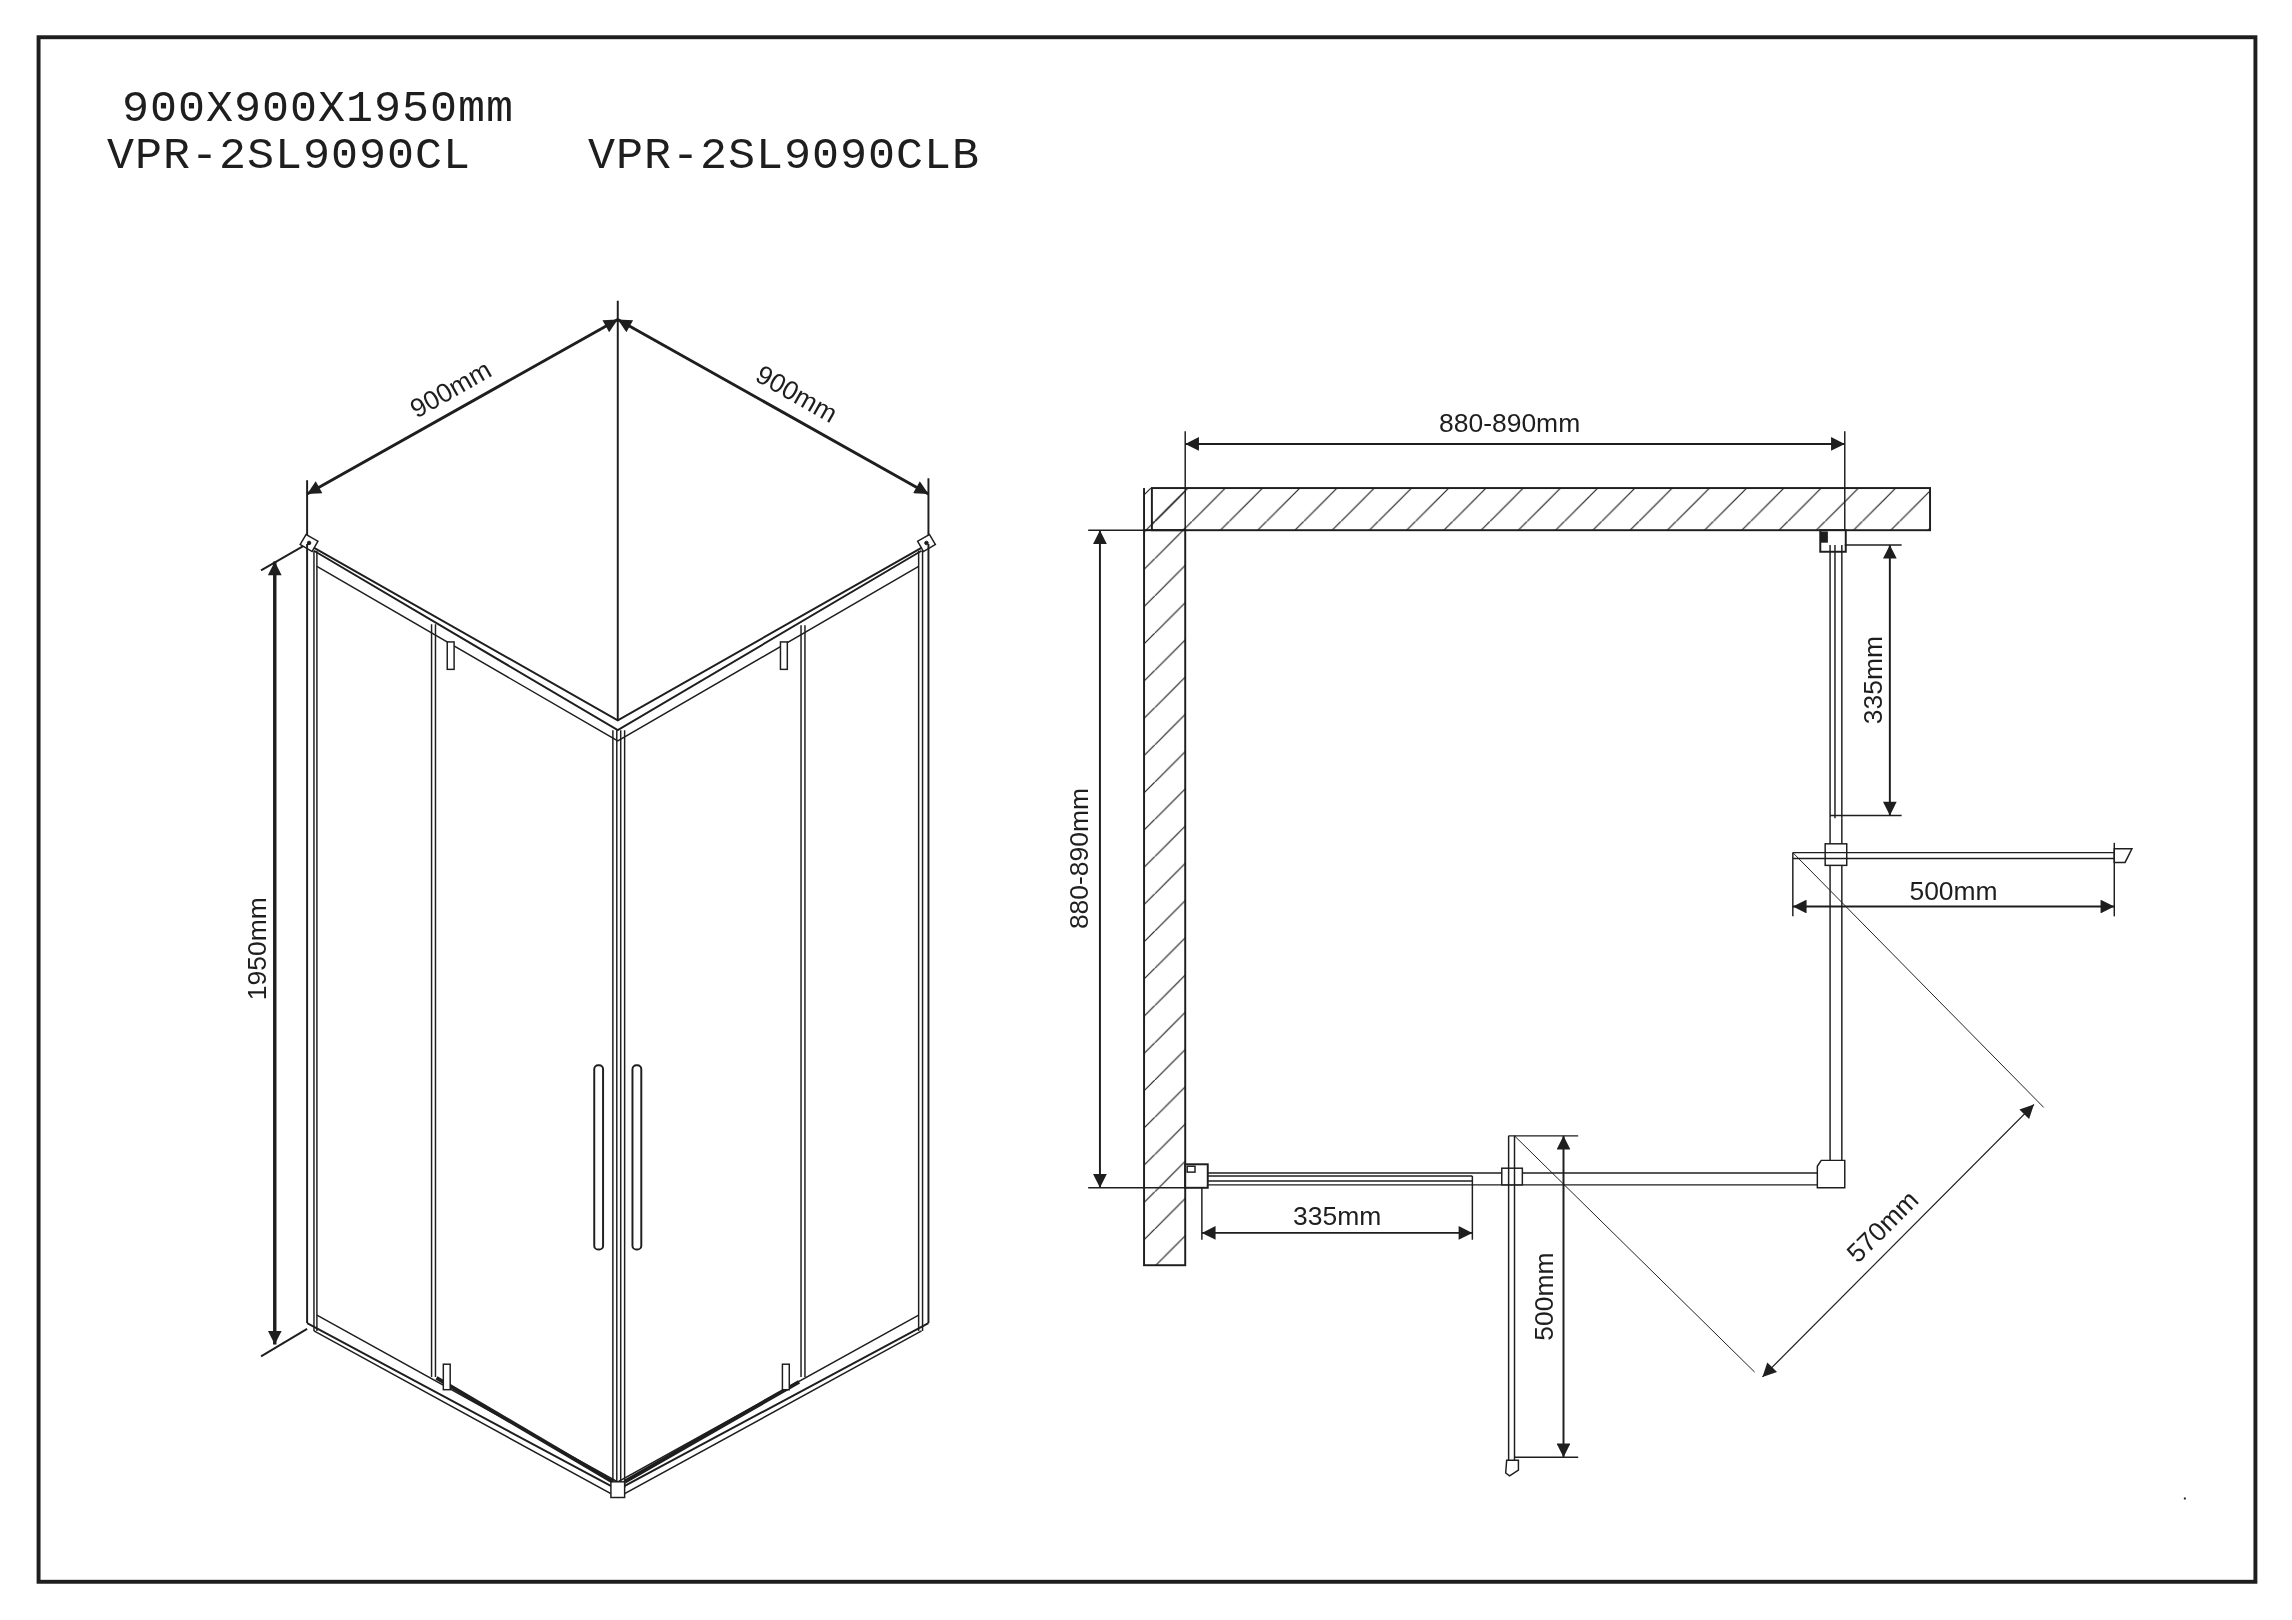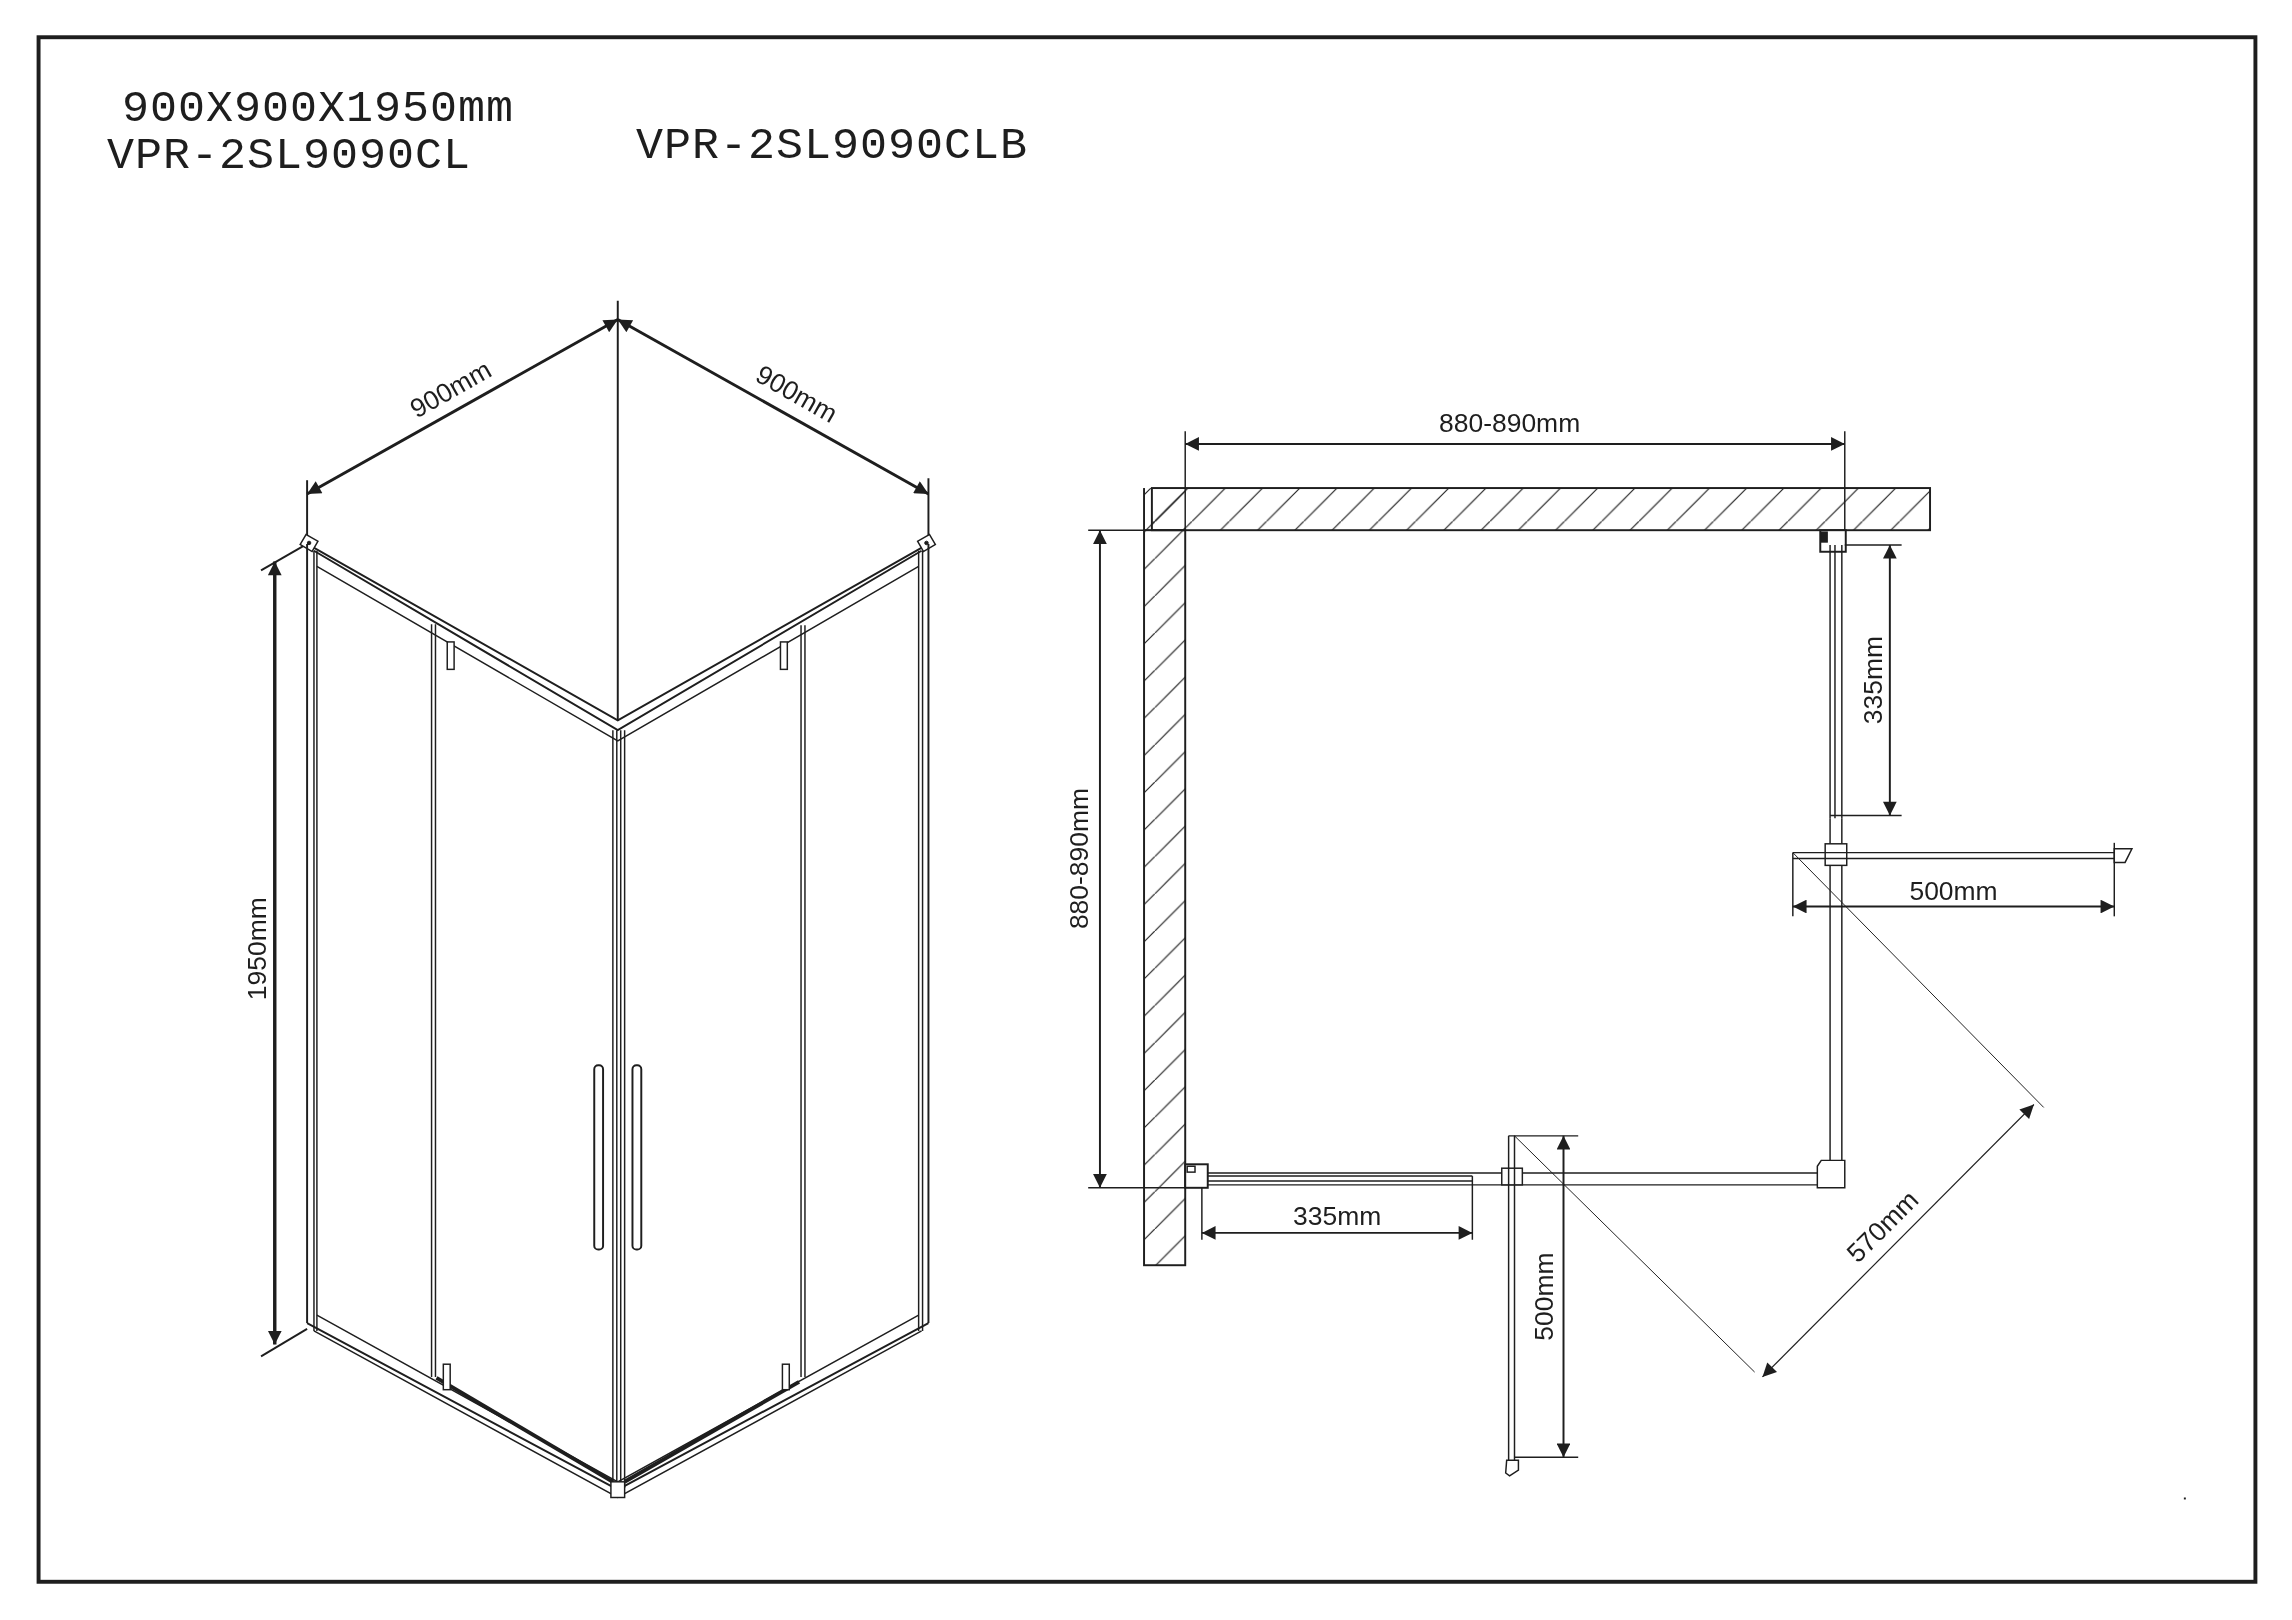--- a/index.html
+++ b/index.html
@@ -9,21 +9,21 @@
   .title { position: absolute; color: #1e1e1e; font-family: Liberation Mono, monospace; font-size: 45px; letter-spacing: 1px; line-height: 1; white-space: nowrap; }
   .dim { font-family: "Liberation Sans", sans-serif; font-size: 27px; fill: #1e1e1e; }
 </style>
 </head>
 <body>
 
 <div class="sheet">
 
   <div class="title" style="left:122px; top:87px;">900X900X1950mm</div>
   <div class="title" style="left:107px; top:134px;">VPR-2SL9090CL</div>
-  <div class="title" style="left:588px; top:124px;margin-left:48px;">VPR-2SL9090CLB</div>
+  <div class="title" style="left:588px; top:134px;">VPR-2SL9090CLB</div>
 
   <svg width="2293" height="1620" viewBox="0 0 2339 1653">
     <defs>
       <marker id="arr" viewBox="0 0 10 10" refX="10" refY="5" markerWidth="16" markerHeight="14" markerUnits="userSpaceOnUse" orient="auto-start-reverse">
         <path d="M0,0 L10,5 L0,10 z" fill="#1e1e1e"></path>
       </marker>
       <pattern id="hatch" patternUnits="userSpaceOnUse" width="38" height="38" patternTransform="rotate(0)">
         <line x1="0" y1="38" x2="38" y2="0" stroke="#1e1e1e" stroke-width="1.2"></line>
       </pattern>
     </defs>

